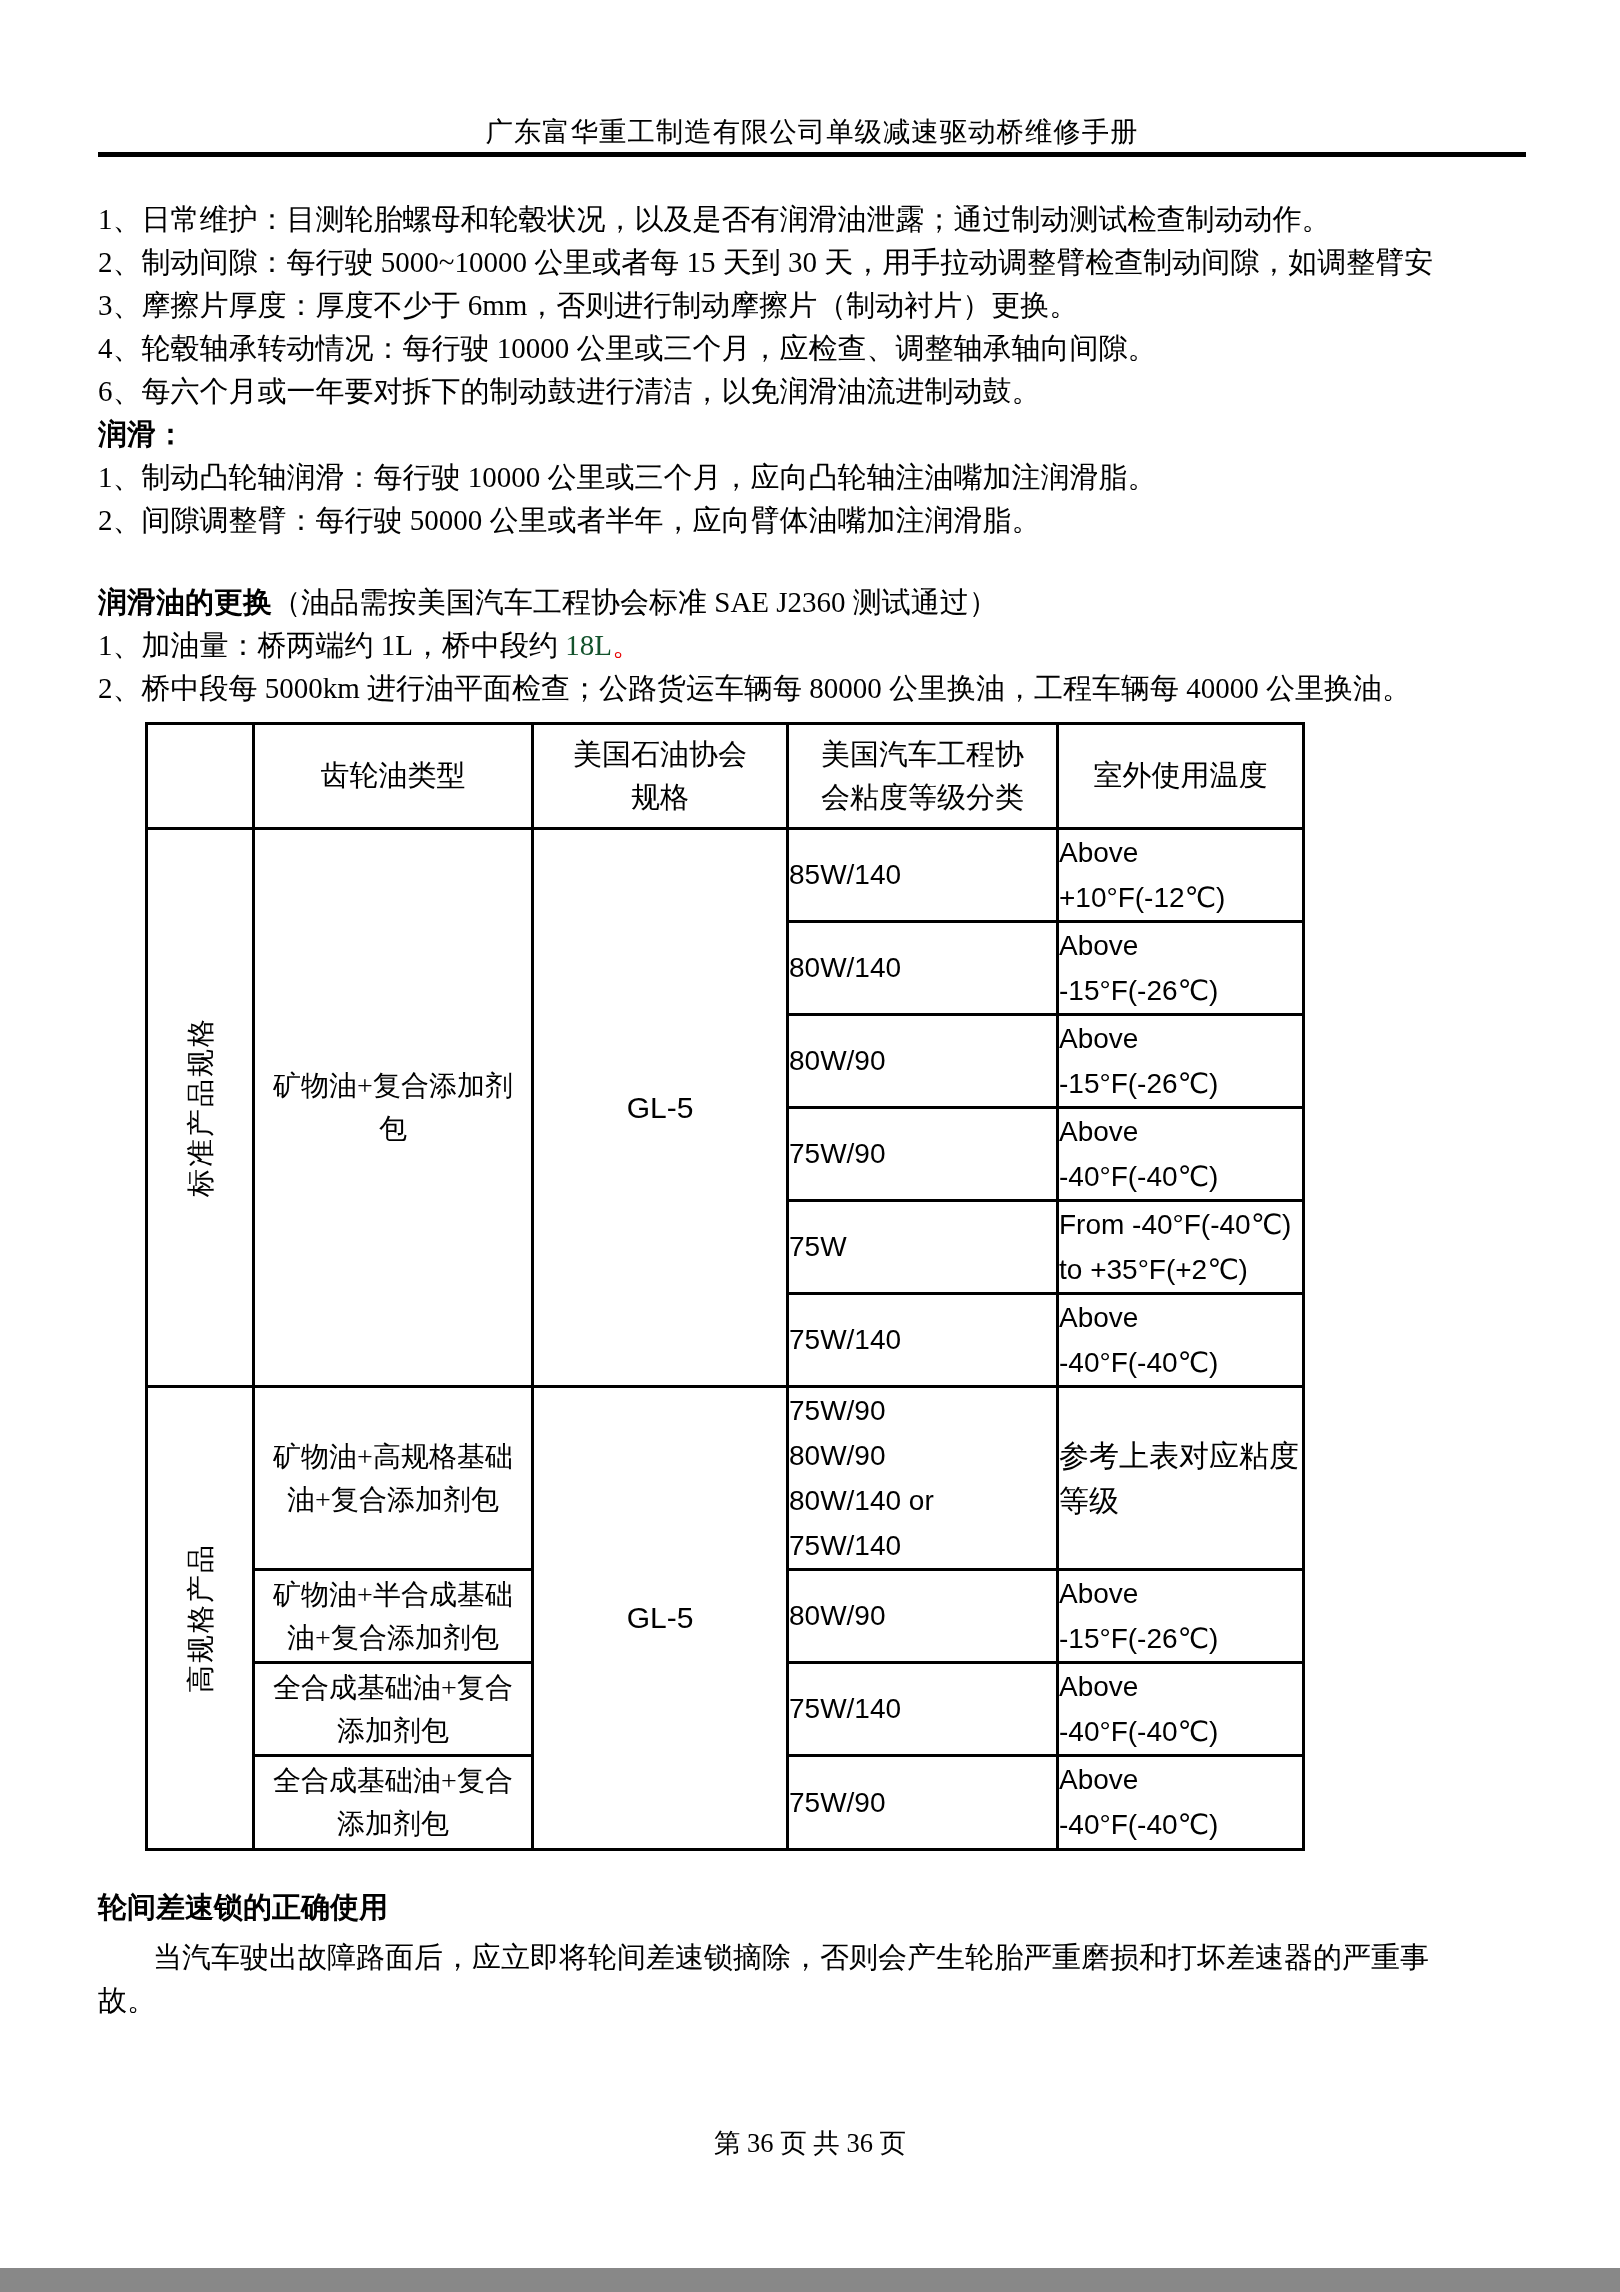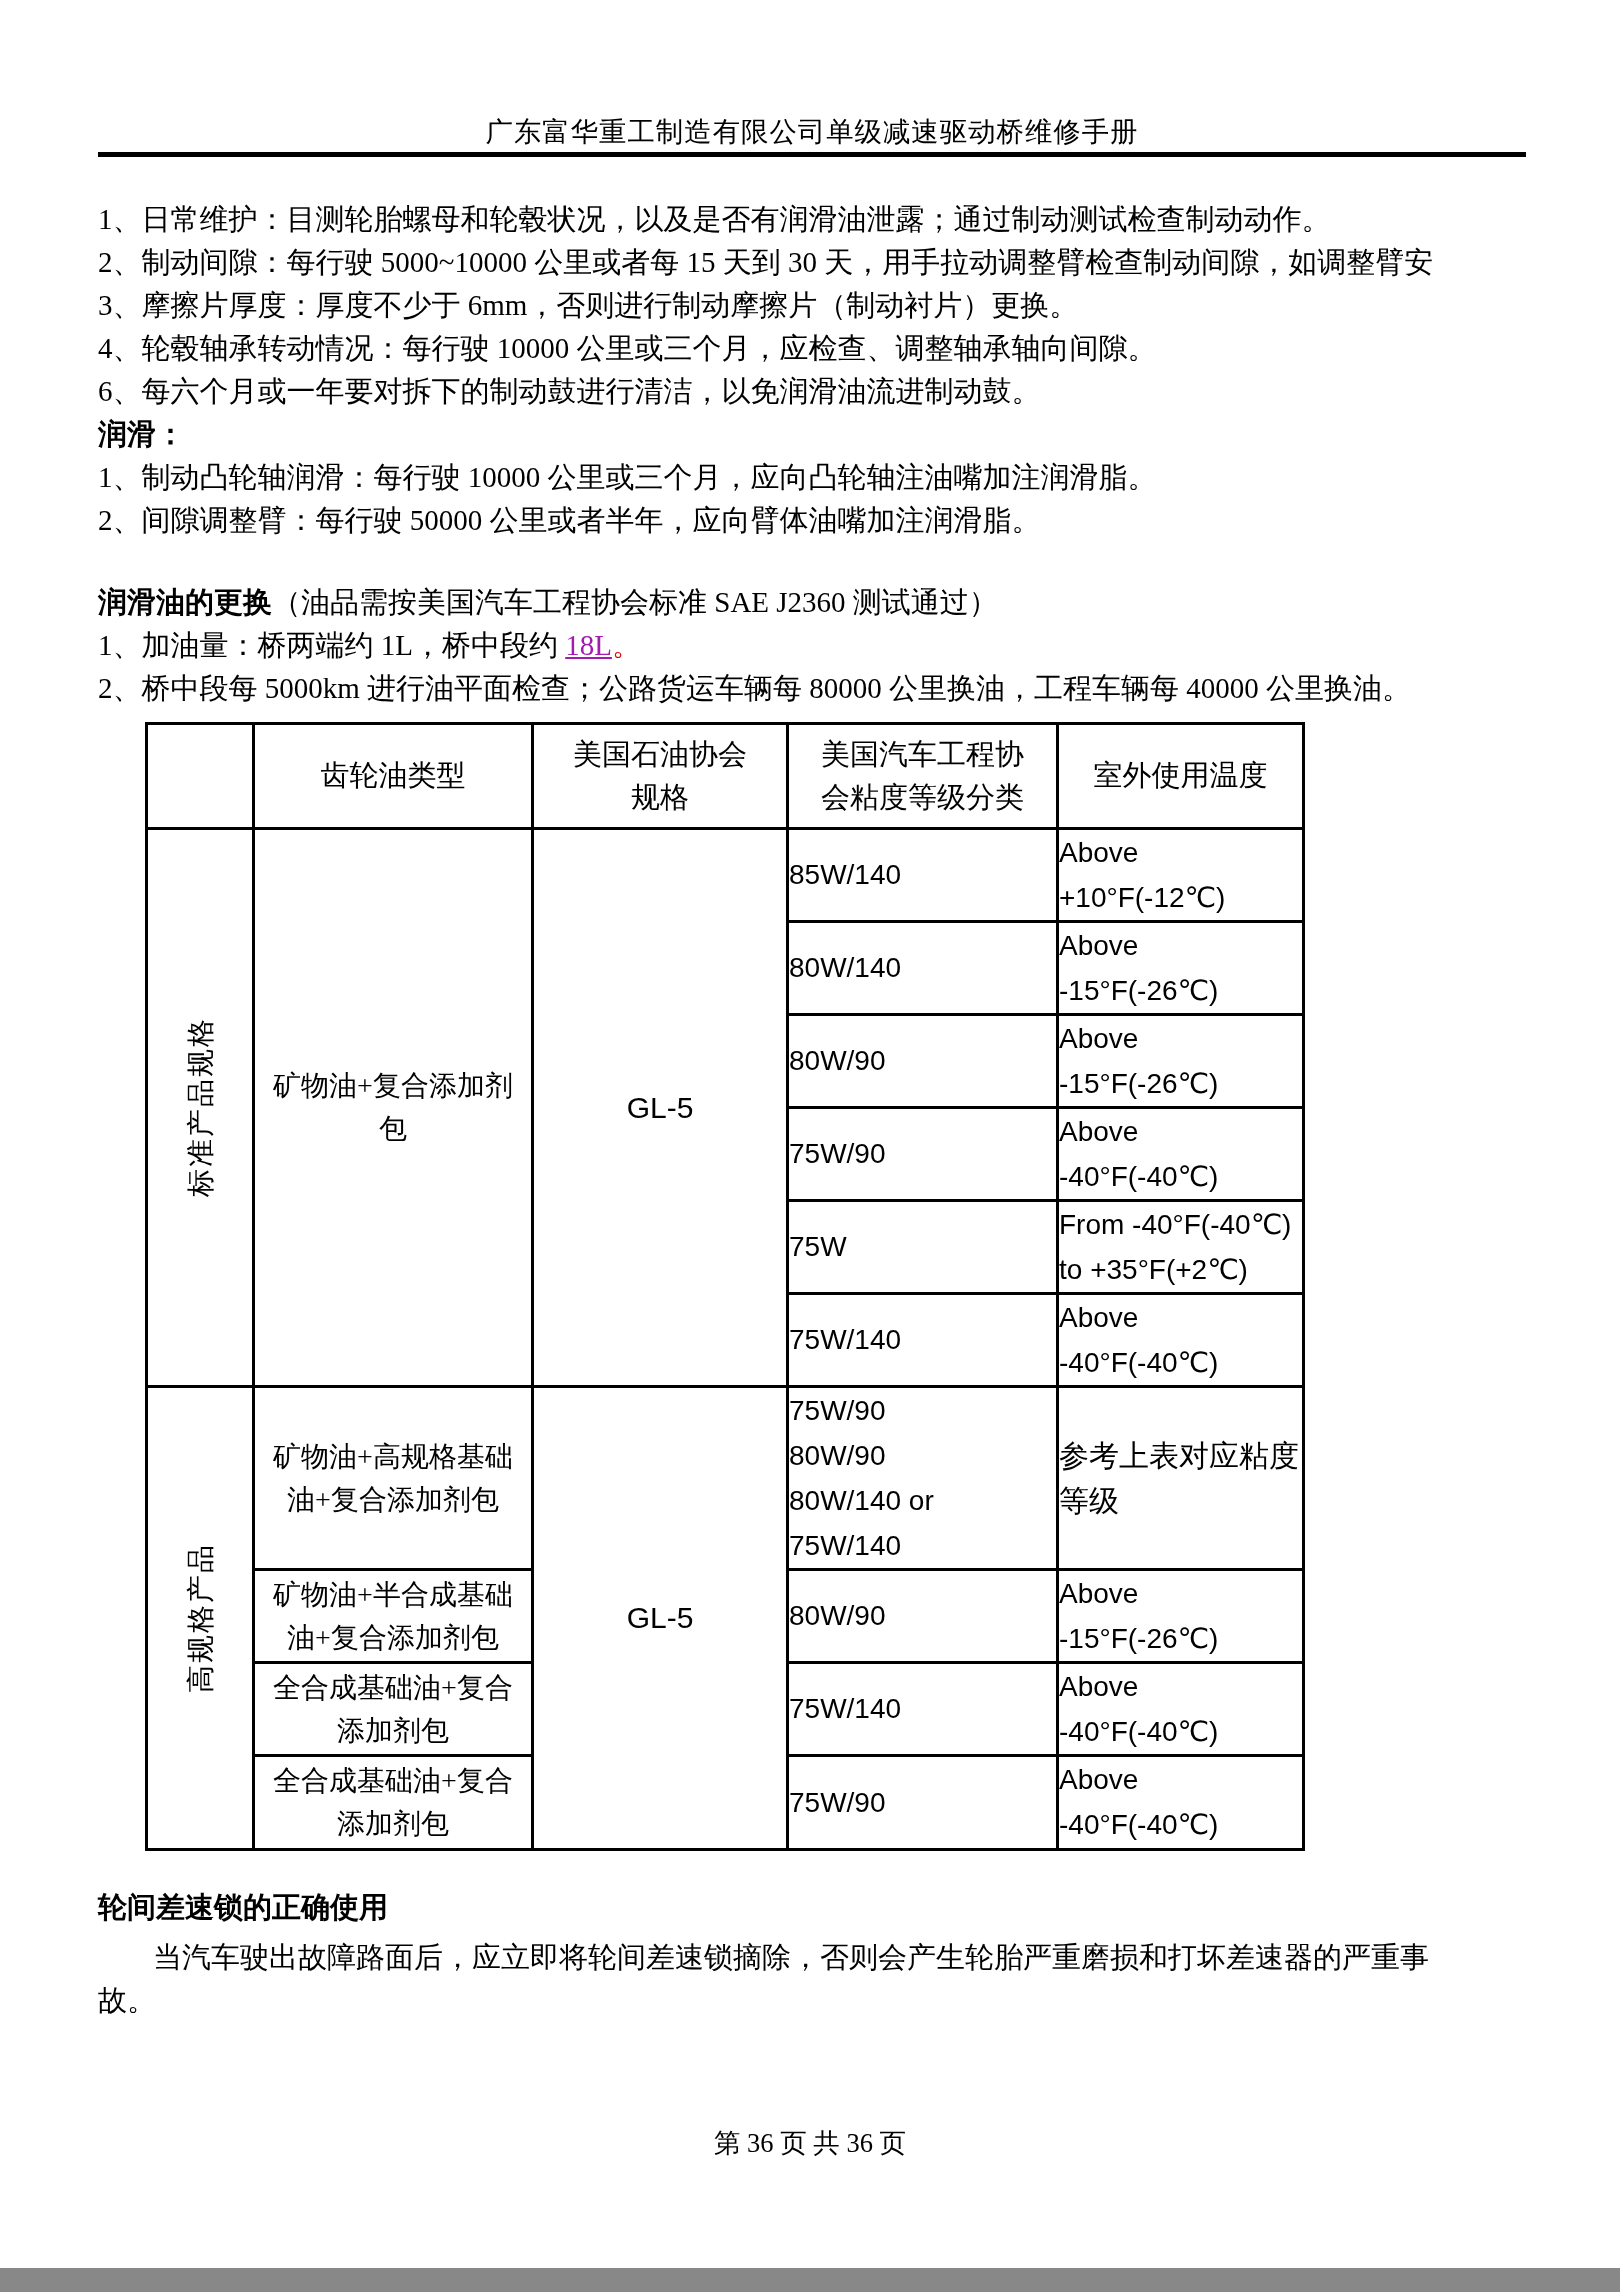--- a/index.html
+++ b/index.html
@@ -78,21 +78,21 @@
     font-size:28px; line-height:45px; white-space:pre-line;
   }
   td.temp {
     text-align:left; padding-left:14.7px;
     font-size:28px; line-height:45px; white-space:pre-line;
   }
   td.temp.cjk { font-family:"Liberation Serif","DejaVu Serif",serif; font-size:30px; }
   td.api { font-size:30px; }
 
   
-  .gray-txt { color:#a21caf;text-decoration:underline; }
+  .gray-txt { color:#14532d; }
   .red-txt { color:#e60000; }
 
   
   .diff-sect { margin-top:35px; }
   .diff-head { font-weight:bold; font-size:29px; line-height:43px; }
   .para-line1 { padding-left:55px; white-space:nowrap; font-size:29px; line-height:43px; margin-top:7.8px; }
   .para-line2 { white-space:nowrap; font-size:29px; line-height:43px; }
 
   .footer {
     position:absolute;

